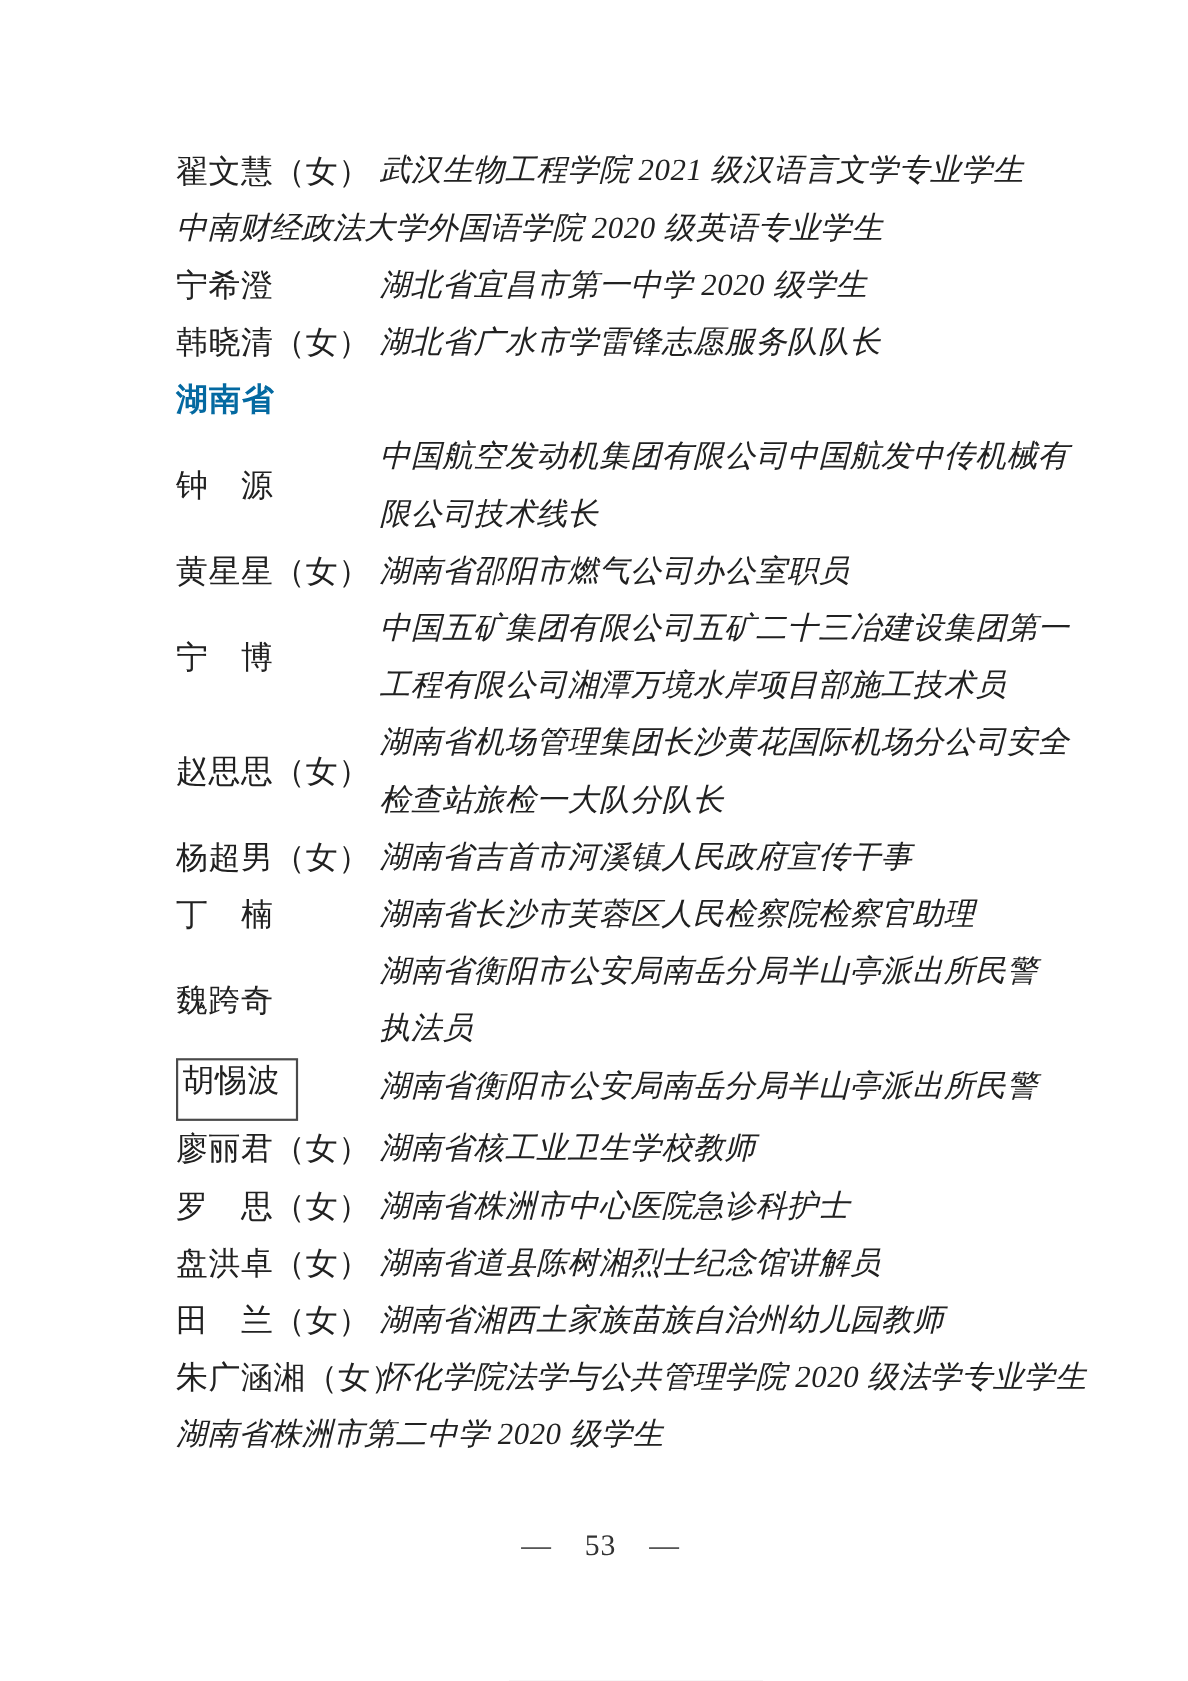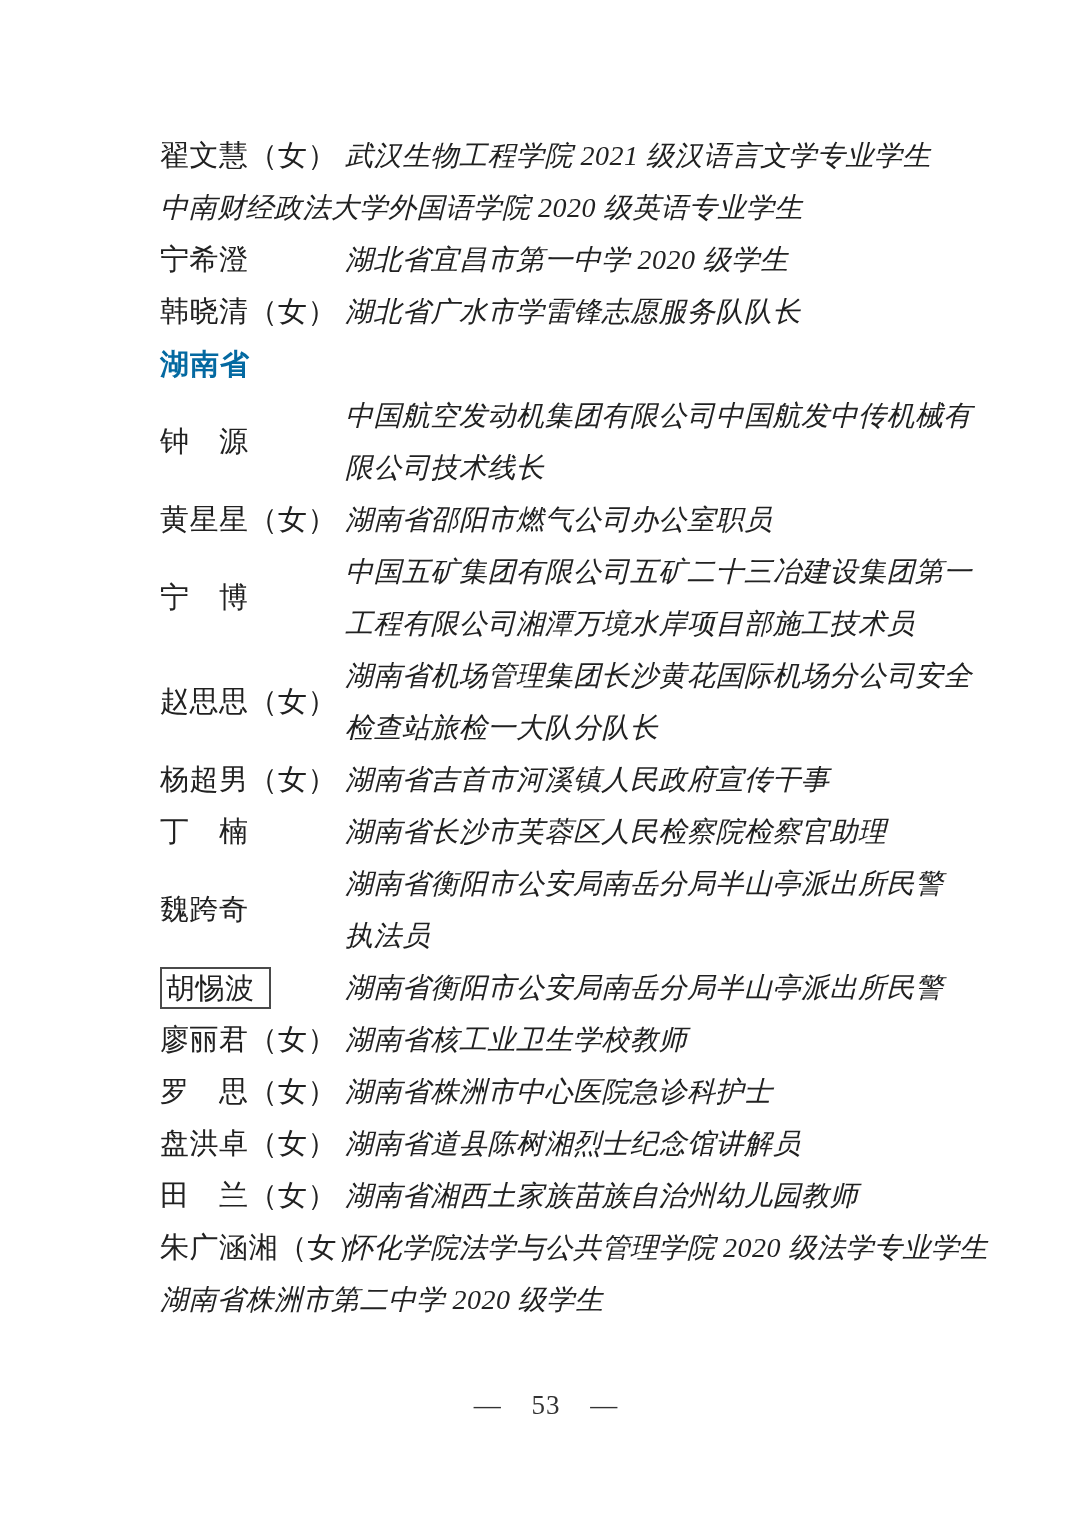--- a/index.html
+++ b/index.html
@@ -43,21 +43,21 @@
     line-height: 52px;
     font-family: "Liberation Sans", "DejaVu Sans", sans-serif;
     font-weight: bold;
     font-size: 29px;
     color: #0369a1;
     letter-spacing: 1px;
   }
   .boxed {
     display: inline-block;
     border: 2px solid #4a4a4a;
-    padding: 1px 14px 1px 4px;
+    padding: 1px 14px 16px 4px;
     line-height: 36px;
   }
   .footer {
     position: absolute;
     top: 1390px;
     left: 6px;
     width: 100%;
     text-align: center;
     font-size: 27px;
     color: #333333;

